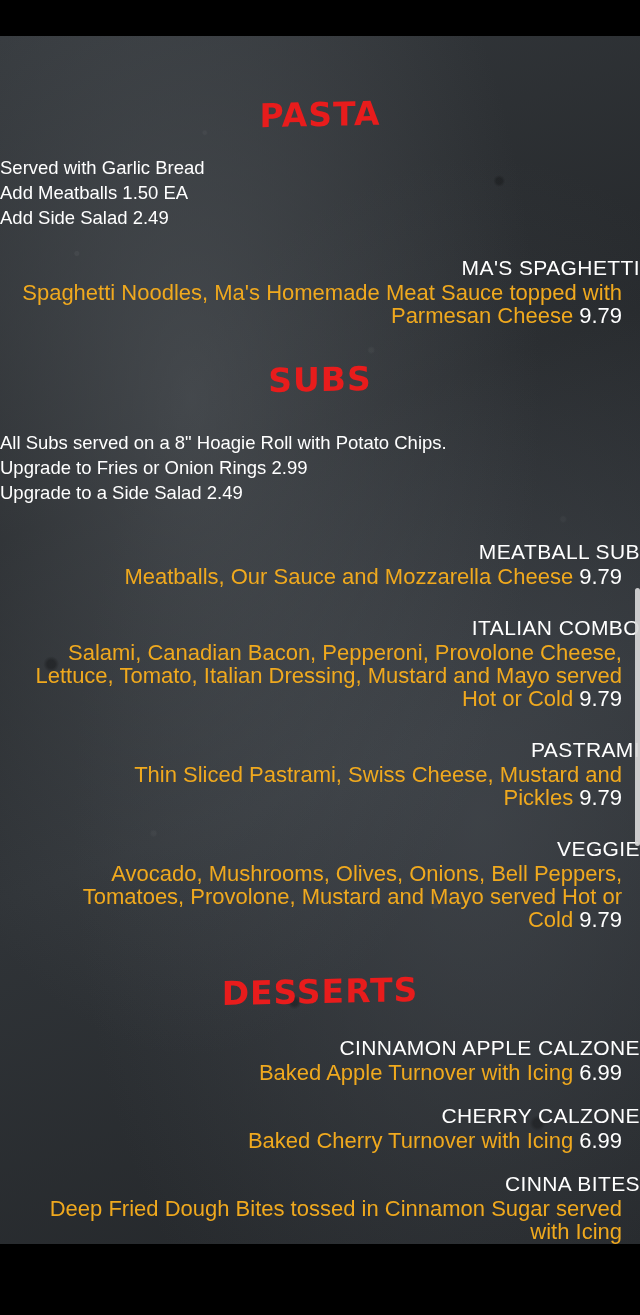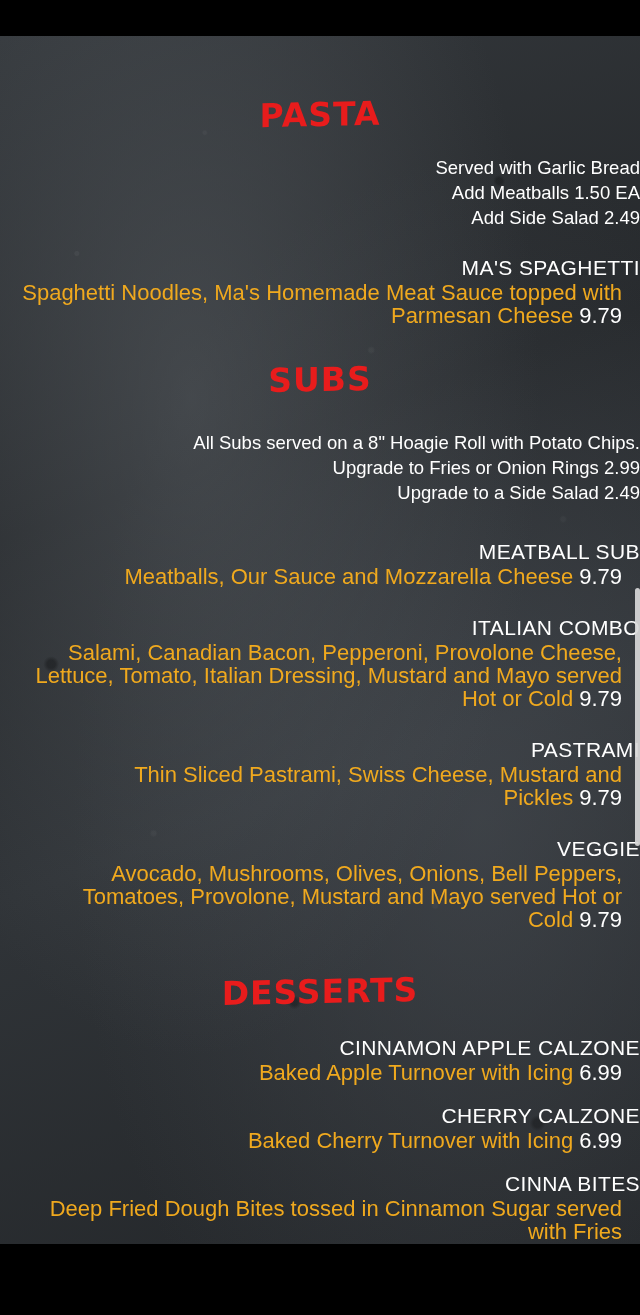--- a/index.html
+++ b/index.html
@@ -52,21 +52,21 @@
     font-size: 33px;
     letter-spacing: 1px;
     text-align: center;
     line-height: 1;
     transform: skewY(-1.2deg);
   }
   .section-note {
     color: #ffffff;
     font-size: 18.5px;
     line-height: 25px;
-    text-align: right;
+    text-align: left;
     font-family: "Liberation Sans", sans-serif;
   }
   .item {
     text-align: right;
   }
   .item-name {
     color: #ffffff;
     font-size: 21px;
     letter-spacing: 0.4px;
     line-height: 27px;
@@ -166,21 +166,21 @@
           <div class="item">
             <div class="item-name">CINNAMON APPLE CALZONE</div>
             <div class="item-desc"><span>Baked Apple Turnover with Icing</span><span class="price">6.99</span></div>
           </div>
           <div class="item">
             <div class="item-name">CHERRY CALZONE</div>
             <div class="item-desc"><span>Baked Cherry Turnover with Icing</span><span class="price">6.99</span></div>
           </div>
           <div class="item">
             <div class="item-name">CINNA BITES</div>
-            <div class="item-desc"><span>Deep Fried Dough Bites tossed in Cinnamon Sugar served with Fries</span><div class="price-only">5.99</div></div>
+            <div class="item-desc"><span>Deep Fried Dough Bites tossed in Cinnamon Sugar served with Icing</span><div class="price-only">5.99</div></div>
           </div>
         </div>
     </div>
 
   </div>
 
   <div class="scroll-indicator"></div>
 </div>
 
 </body></html>

